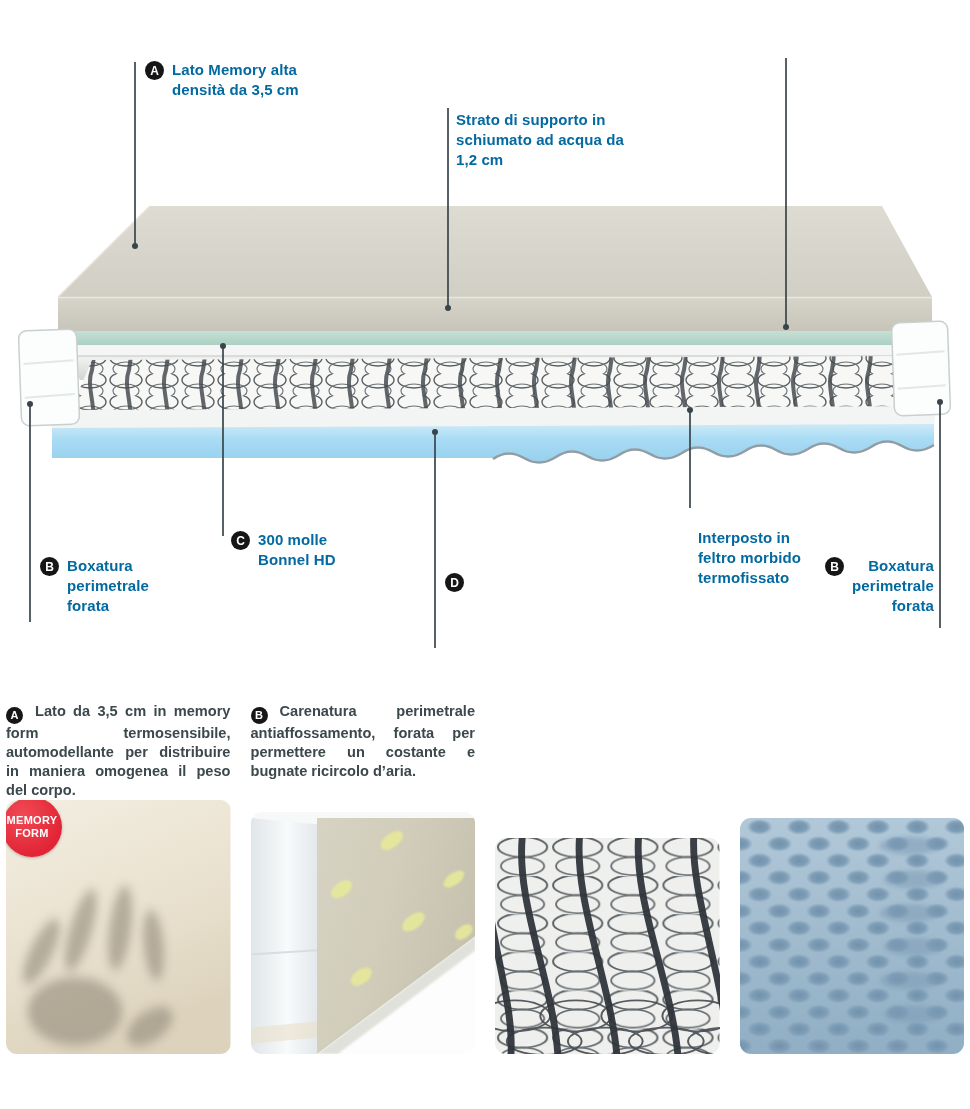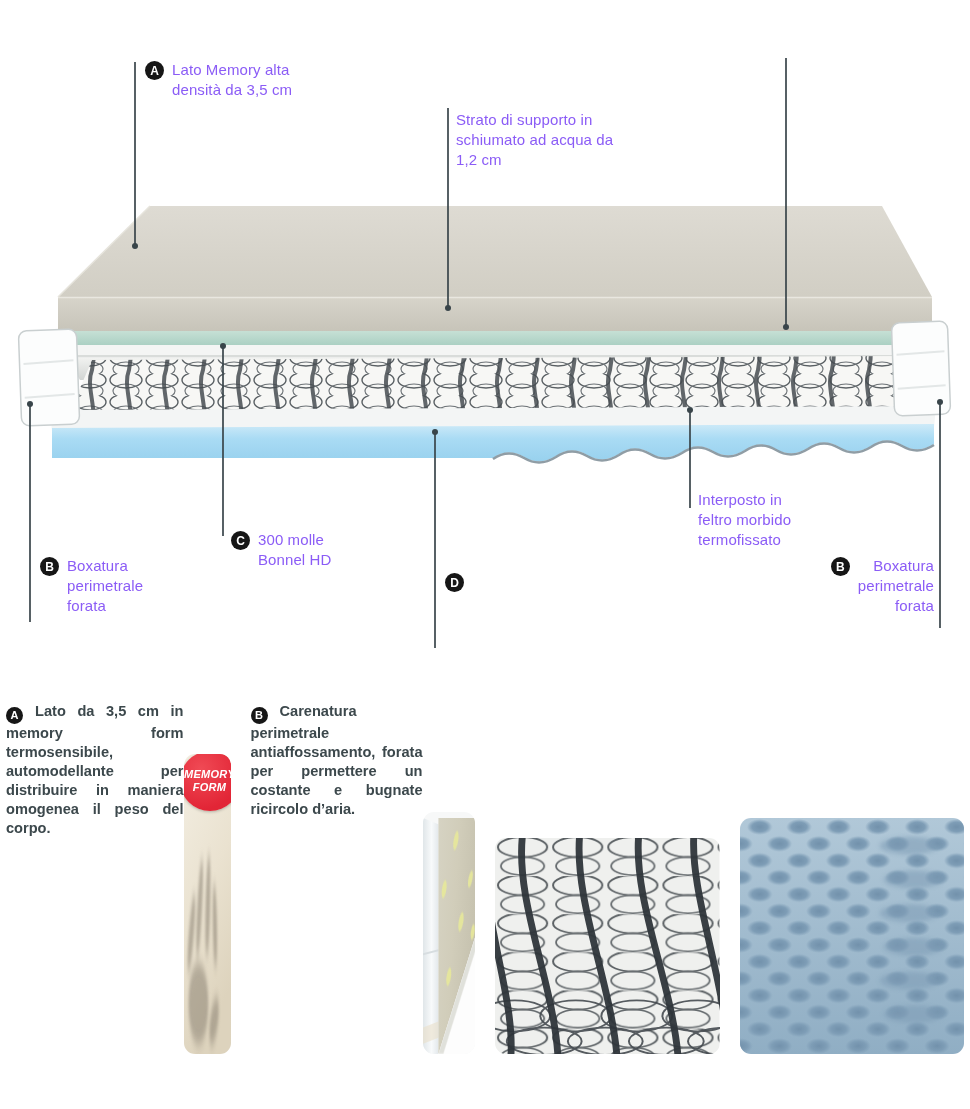--- a/index.html
+++ b/index.html
@@ -5,43 +5,43 @@
   html,body{margin:0;padding:0;background:#ffffff;}
   .page{position:relative;width:970px;height:1109px;background:#ffffff;overflow:hidden;
         font-family:"Liberation Sans",sans-serif;color:#3e4a4e;}
   svg{display:block;}
 
   
   .diagram{position:absolute;left:0;top:0;width:970px;height:700px;}
   .mattress-svg{position:absolute;left:0;top:0;}
 
   .callout{position:absolute;display:flex;align-items:flex-start;gap:8px;}
-  .callout-text{white-space:pre-line;font-size:15px;line-height:20px;color:#8b5cf6;font-weight:normal;
+  .callout-text{white-space:pre-line;font-size:15px;line-height:20px;color:#0369a1;font-weight:bold;
                 letter-spacing:.1px;}
   .badge{flex:0 0 auto;width:19px;height:19px;border-radius:50%;background:#161616;color:#ffffff;
          display:inline-flex;align-items:center;justify-content:center;
          font-size:12px;font-weight:bold;margin-top:1px;}
   .co-a{left:145px;top:60px;}
   .co-strato{left:456px;top:110px;}
   .co-int-top{left:793px;top:60px;}
   .co-b-left{left:40px;top:556px;}
   .co-c{left:231px;top:530px;}
   .co-d{left:445px;top:572px;}
-  .co-int-bottom{left:698px;top:490px;justify-content:flex-end;}
+  .co-int-bottom{left:698px;top:528px;justify-content:flex-end;}
   .co-b-right{right:36px;top:556px;}
   .co-b-right .callout-text{text-align:right;}
 
   
   .features{position:absolute;left:6px;right:6px;top:702px;
             display:grid;grid-template-columns:repeat(4,1fr);gap:20px;}
-  .feature{display:flex;flex-direction:row;height:352px;}
+  .feature{display:flex;flex-direction:column;height:352px;}
   .feat-text{margin:0;font-size:14.6px;line-height:19px;text-align:justify;color:#3c484c;font-weight:bold;}
   .feat-text .badge{width:17px;height:17px;font-size:11px;vertical-align:-3px;margin:0 12px 0 0;}
   .feat-img{position:relative;margin-top:auto;width:100%;border-radius:11px;overflow:hidden;}
-  .img-a{height:300px;font-style:italic;} .img-b{height:242px;} .img-c{height:216px;} .img-d{height:236px;}
+  .img-a{height:300px;} .img-b{height:242px;} .img-c{height:216px;} .img-d{height:236px;}
   .feat-img>svg{width:100%;height:100%;}
 
   .memory-badge{position:absolute;left:-4px;top:-3px;width:60px;height:60px;border-radius:50%;
                 background:radial-gradient(circle at 35% 30%,#f04a55,#e22536 70%);
                 color:#ffffff;display:flex;align-items:center;justify-content:center;text-align:center;
                 font-size:11px;line-height:13px;font-weight:bold;white-space:pre-line;letter-spacing:.3px;
                 box-shadow:0 1px 3px rgba(0,0,0,.25);}
 </style>
 </head>
 <body>

